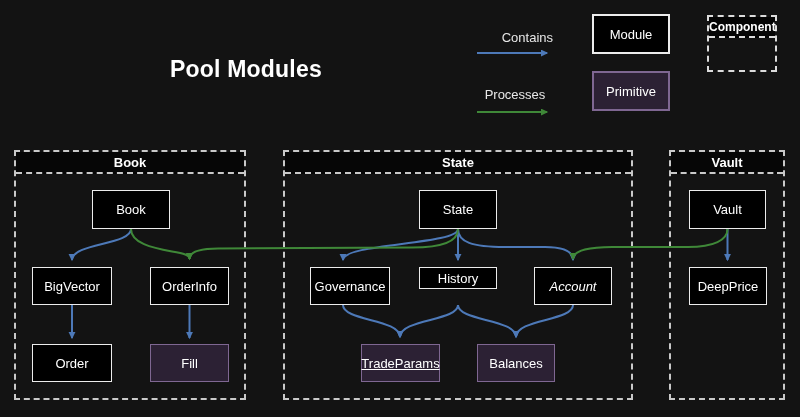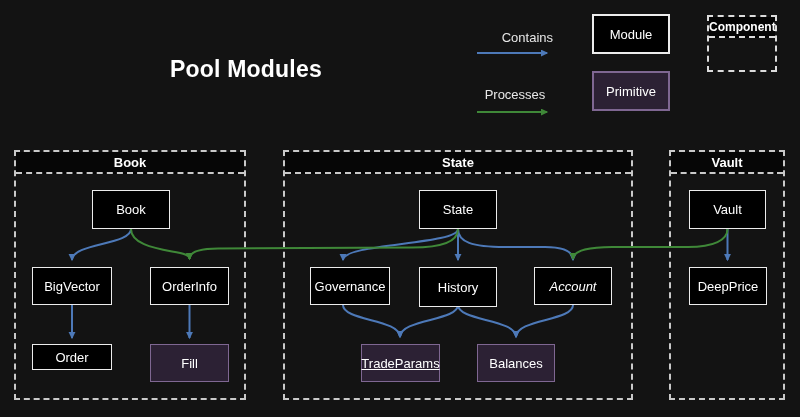--- a/index.html
+++ b/index.html
@@ -124,25 +124,25 @@
         <path d="M131,229 C131,243 152,248 172,251.5 C184,253.5 189.5,255 189.5,259" class="edge-processes" marker-end="url(#arrow-green)"></path>
         <path d="M458,229 C458,241 442,247.5 412,247.5 L218,248.5 C200,248.5 189.5,252 189.5,259" class="edge-processes" marker-end="url(#arrow-green)"></path>
         <path d="M727.5,229 C727.5,240 714,247 688,247 L612,247 C592,247 573,250 573,259" class="edge-processes" marker-end="url(#arrow-green)"></path>
       </g>
   </svg>
 
   <div id="nodes-layer">
       <div class="node module" style="left: 92px; top: 190px; width: 78px; height: 39px;">Book</div>
       <div class="node module" style="left: 32px; top: 267px; width: 80px; height: 38px;">BigVector</div>
       <div class="node module" style="left: 150px; top: 267px; width: 79px; height: 38px;">OrderInfo</div>
-      <div class="node module" style="left: 32px; top: 344px; width: 80px; height: 26px;">Order</div>
+      <div class="node module" style="left: 32px; top: 344px; width: 80px; height: 38px;">Order</div>
       <div class="node primitive" style="left: 150px; top: 344px; width: 79px; height: 38px;">Fill</div>
       <div class="node module" style="left: 419px; top: 190px; width: 78px; height: 39px;">State</div>
       <div class="node module" style="left: 303px; top: 267px; width: 80px; height: 38px; margin-left: 7px;">Governance</div>
-      <div class="node module" style="left: 419px; top: 267px; width: 78px; height: 40px; text-align: center;">History</div>
+      <div class="node module" style="left: 419px; top: 267px; width: 78px; height: 22px; text-align: center;">History</div>
       <div class="node module" style="left: 534px; top: 267px; width: 78px; height: 38px; font-style: italic;">Account</div>
       <div class="node primitive" style="left: 361px; top: 344px; width: 79px; height: 38px; text-decoration: underline;">TradeParams</div>
       <div class="node primitive" style="left: 477px; top: 344px; width: 78px; height: 38px;">Balances</div>
       <div class="node module" style="left: 689px; top: 190px; width: 77px; height: 39px;">Vault</div>
       <div class="node module" style="left: 689px; top: 267px; width: 78px; height: 38px;">DeepPrice</div>
     </div>
 
 </div>
 
 </body></html>

